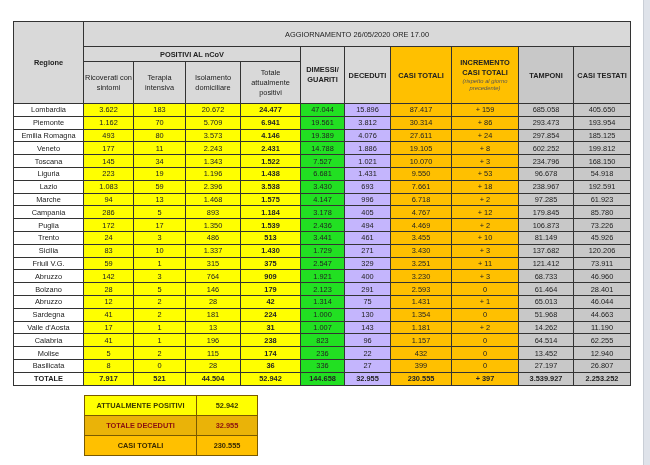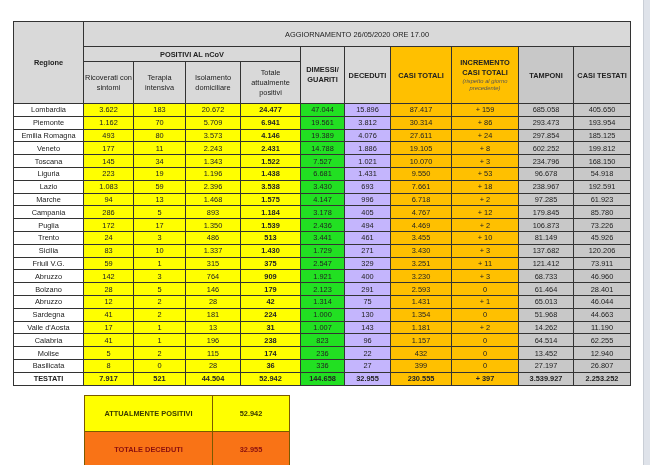--- a/index.html
+++ b/index.html
@@ -21,26 +21,26 @@
   td.reg { background:#fff; color:#222;margin-top:22px; }
   td.y { background:#ffff00; color:#8a8a20; }
   td.yb { background:#ffff00; color:#222; font-weight:bold; }
   td.g { background:#22e022; color:#1d4d1d; }
   td.r { background:#c4b5fd; color:#8a1010; }
   td.o { background:#ffc000; color:#3a2a00; }
   td.oi { background:#ffc000; color:#6a5020; }
   td.gy { background:#c8c8c8; color:#333; }
   tr.total td { font-weight:bold; height:12px; }
   table.sum { position:absolute; left:84px; top:395px; border-collapse:collapse; }
-  table.sum td { border:1px solid #7a5a00; height:11px; font-size:7.4px; font-weight:bold; text-align:center; padding:12px; }
+  table.sum td { border:1px solid #7a5a00; height:11px; font-size:7.4px; font-weight:bold; text-align:center; padding:4px; }
   table.sum td.k { width:103px; }
   table.sum td.v { width:52px; }
   .s-y { background:#ffff00; color:#3a3a00; }
   .s-g { background:#22e022; color:#1d3d1d; }
-  .s-r { background:#f97316; color:#8a1010;margin-left:32px; }
+  .s-r { background:#eab308; color:#8a1010;margin-left:32px; }
   .s-o { background:#ffc000; color:#3a2a00; }
 </style>
 </head>
 <body>
 
 <div class="edge"></div>
 
 <table class="main">
   <colgroup>
     <col style="width:70px">
@@ -347,21 +347,21 @@
         <td class="y">28</td>
         <td class="yb">36</td>
         <td class="g">336</td>
         <td class="r">27</td>
         <td class="o">399</td>
         <td class="oi">0</td>
         <td class="gy">27.197</td>
         <td class="gy">26.807</td>
       </tr>
       <tr class="data total">
-        <td class="reg">TESTATI</td>
+        <td class="reg">TOTALE</td>
         <td class="y">7.917</td>
         <td class="y">521</td>
         <td class="y">44.504</td>
         <td class="yb">52.942</td>
         <td class="g">144.658</td>
         <td class="r">32.955</td>
         <td class="o">230.555</td>
         <td class="oi">+ 397</td>
         <td class="gy">3.539.927</td>
         <td class="gy">2.253.252</td>

